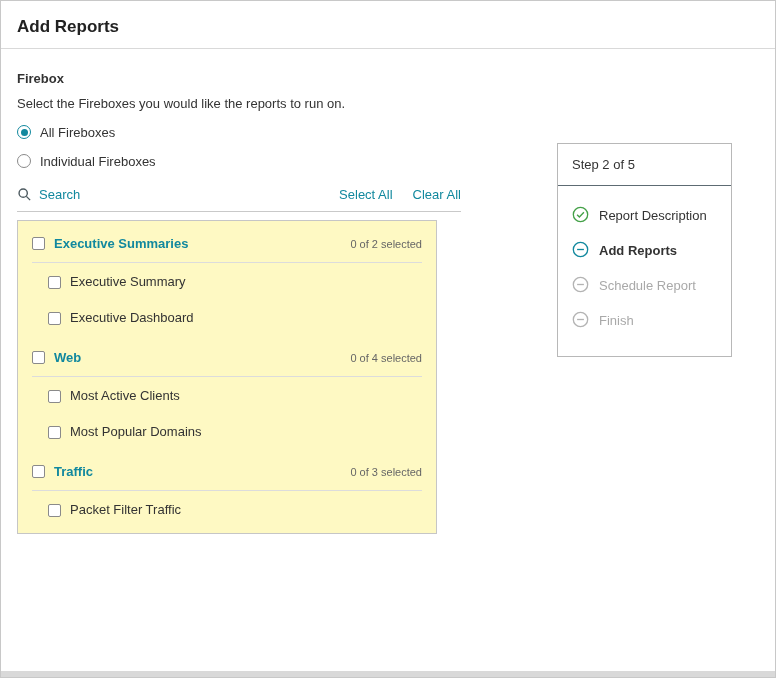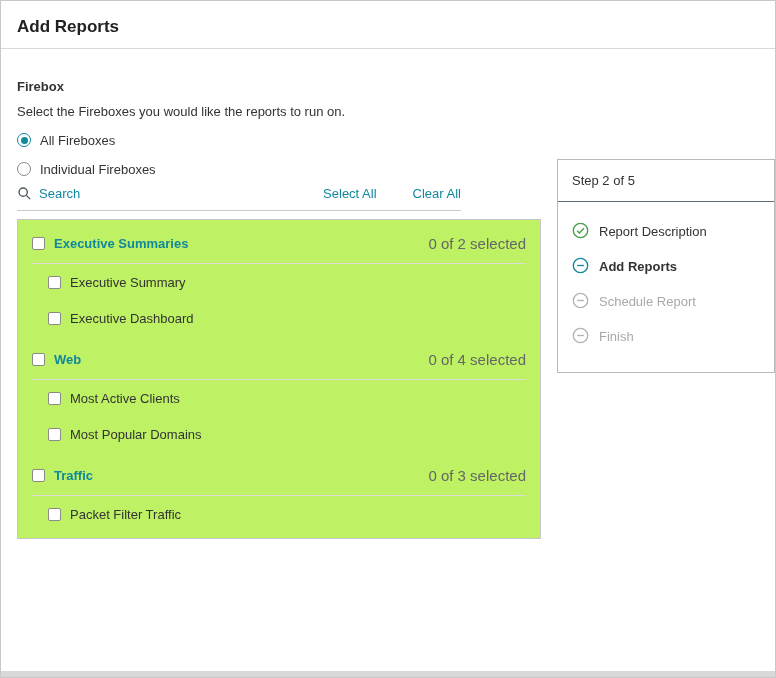--- a/index.html
+++ b/index.html
@@ -18,61 +18,61 @@
     background:#d9d9d9;
   }
 
   .page-header { padding:16px 16px 11px 16px; border-bottom:1px solid #d9d9d9; }
   .page-title { font-size:17px; font-weight:700; color:#222; }
 
   .content { position:relative; padding:0 16px; }
 
   .left-col { width:444px; }
 
-  .section-heading { font-weight:700; color:#333; margin-top:30px; font-size:13px; }
+  .section-heading { font-weight:700; color:#333; margin-top:22px; font-size:13px; }
   .section-desc { margin-top:10px; color:#333; }
 
   .radio-row { display:flex; align-items:flex-start; gap:9px; margin-top:14px; cursor:pointer; }
   .radio {
     width:14px; height:14px; border-radius:50%;
     border:1px solid #8a8a8a; background:#fff;
     display:inline-flex; align-items:center; justify-content:center; flex:0 0 auto;
   }
   .radio.selected { border:1px solid #11889e; }
   .radio.selected::after {
     content:""; width:7px; height:7px; border-radius:50%; background:#11889e;
   }
 
   .search-row {
-    margin-top:9px; width:444px;
+    margin-top:18px; width:444px;
     display:flex; align-items:center; justify-content:space-between;
     padding-bottom:9px; border-bottom:1px solid #c9c9c9;
   }
   .search-left { display:flex; align-items:center; gap:7px; }
   .link { color:#11889e; cursor:pointer; text-decoration:none; }
-  .search-links { display:flex; gap:36px; }
+  .search-links { display:flex; gap:20px; }
 
   .report-box {
-    margin-top:8px; width:524px;
-    border:1px solid #c6c6c6; background:#bef264;
+    margin-top:8px; width:420px;
+    border:1px solid #c6c6c6; background:#fef9c3;
     padding:0 14px 6px 14px;
   }
   .group-header { display:flex; align-items:center; padding:15px 0 11px 0; border-bottom:1px solid #dcdcdc; }
   .group-header .checkbox { margin-right:9px; }
   .group-name { color:#11889e; font-weight:700; flex:1; cursor:pointer; }
-  .group-count { color:#666; font-size:15px; }
-  .item-row { display:flex; align-items:center; gap:9px; padding:10px 0 10px 16px; margin-top:1px; }
+  .group-count { color:#666; font-size:11px; }
+  .item-row { display:flex; align-items:flex-end; gap:9px; padding:10px 0 10px 16px; margin-top:1px; }
   .checkbox {
     width:13px; height:13px; border:1px solid #8a8a8a; border-radius:2px;
     background:#fff; flex:0 0 auto; cursor:pointer;
   }
   .item-label { color:#333; }
 
   .wizard-panel {
-    position:absolute; left:556px; top:80px; width:218px;
+    position:absolute; left:556px; top:72px; width:175px;
     border:1px solid #b8b8b8; background:#fff;
   }
   .wizard-header { padding:13px 14px; color:#333; border-bottom:1px solid #5d6b73; }
   .wizard-steps { padding:20px 14px 10px 14px; }
   .step { display:flex; align-items:flex-end; gap:10px; margin-bottom:18px; }
   .step-icon { width:17px; height:17px; flex:0 0 auto; }
   .step.complete { color:#43a047; }
   .step.current { color:#11889e; }
   .step.pending { color:#b3b3b3; }
   .step.complete .step-label { color:#333; font-weight:400; }

